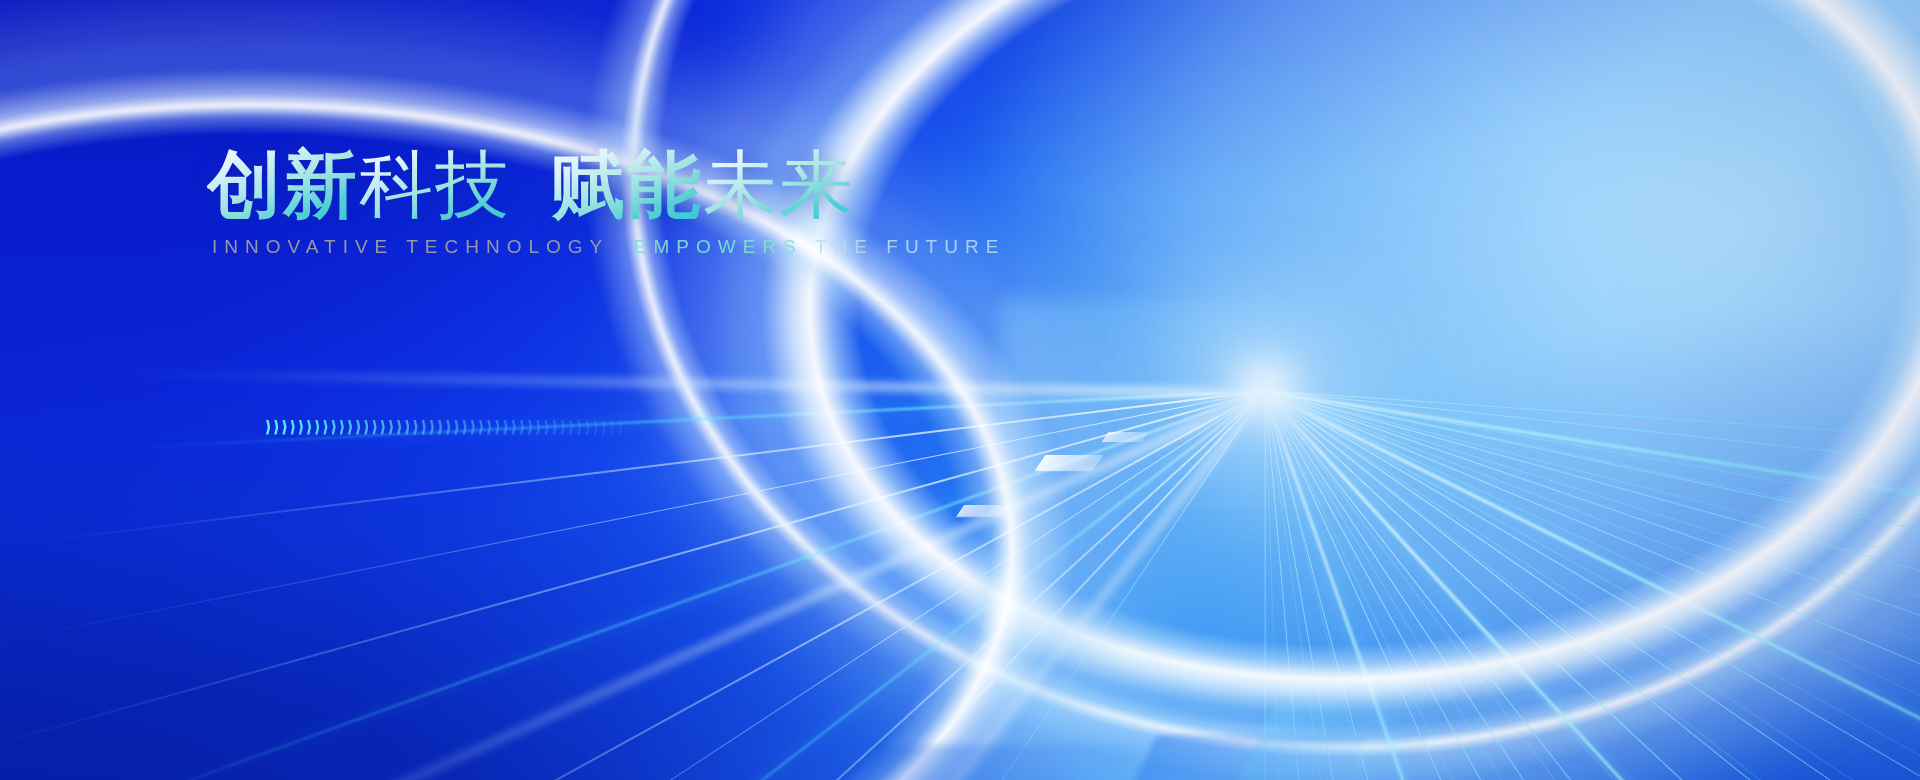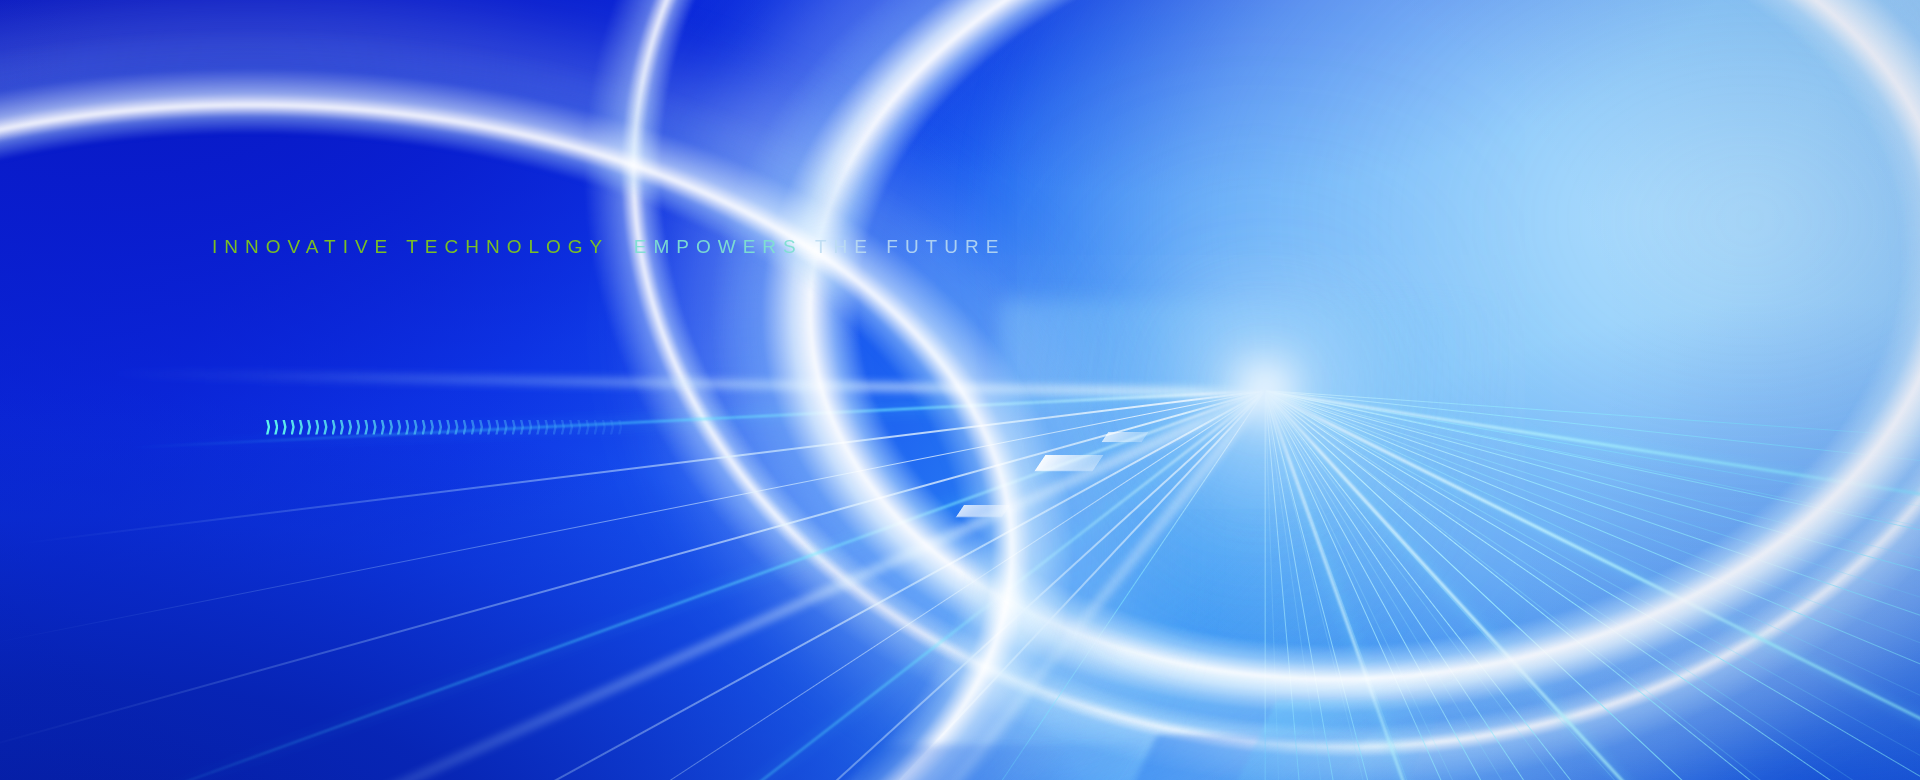--- a/index.html
+++ b/index.html
@@ -218,21 +218,21 @@
   }
   #title .bold{font-weight:700;}
   #title .thin{font-weight:300;}
   #title .gap{display:inline-block;width:40px;}
 
   #subtitle{
     position:absolute;left:212px;top:236px;
     font-size:19px;font-weight:300;
     letter-spacing:7.0px;white-space:nowrap;
   }
-  #subtitle .s1{color:#84cc16;opacity:.92;}
+  #subtitle .s1{color:#a3a3a3;opacity:.92;}
   #subtitle .s2{color:#7fe0d2;opacity:.95;}
   #subtitle .s3{color:#bcdcf2;opacity:.88;}
 
   
   #chevrons{
     position:absolute;left:266px;top:417px;
     display:flex;align-items:center;height:20px;
   }
   #chevrons i{
     display:block;width:4.2px;height:15px;margin-right:4.0px;
@@ -335,20 +335,23 @@
   <div class="fleck" style="left:1105px;top:432px;width:40px;height:10px;opacity:.7;"></div>
 
   <div class="panel" style="left:1255px;top:700px;width:170px;height:90px;background:linear-gradient(120deg,rgba(120,220,255,.30),rgba(60,150,245,.06));transform:skewX(-26deg);filter:blur(2px);"></div>
   <div class="panel" style="left:1140px;top:735px;width:210px;height:70px;background:linear-gradient(120deg,rgba(30,110,235,.38),rgba(30,110,235,0));transform:skewX(-26deg);filter:blur(3px);"></div>
   <div class="panel" style="left:860px;top:745px;width:260px;height:60px;background:linear-gradient(120deg,rgba(22,92,225,.34),rgba(22,92,225,0));transform:skewX(-30deg);filter:blur(4px);"></div>
 
   <div class="layer" id="vignette"></div>
 
   <div id="textblock">
 
+    <div id="title">
+      <span class="bold">创新</span><span class="thin">科技</span><span class="gap"></span><span class="bold">赋能</span><span class="thin">未来</span>
+    </div>
 
     <div id="subtitle">
       <span class="s1">INNOVATIVE TECHNOLOGY</span><span class="s1">&nbsp;&nbsp;</span><span class="s2">EMPOWERS</span><span class="s3">&nbsp;</span><span class="s3">THE FUTURE</span>
     </div>
 
     <div id="chevrons">
         <i style="background: rgb(94, 242, 236); opacity: 1;"></i>
         <i style="background: rgb(93, 240, 236); opacity: 0.981;"></i>
         <i style="background: rgb(93, 238, 237); opacity: 0.963;"></i>
         <i style="background: rgb(92, 236, 237); opacity: 0.944;"></i>

